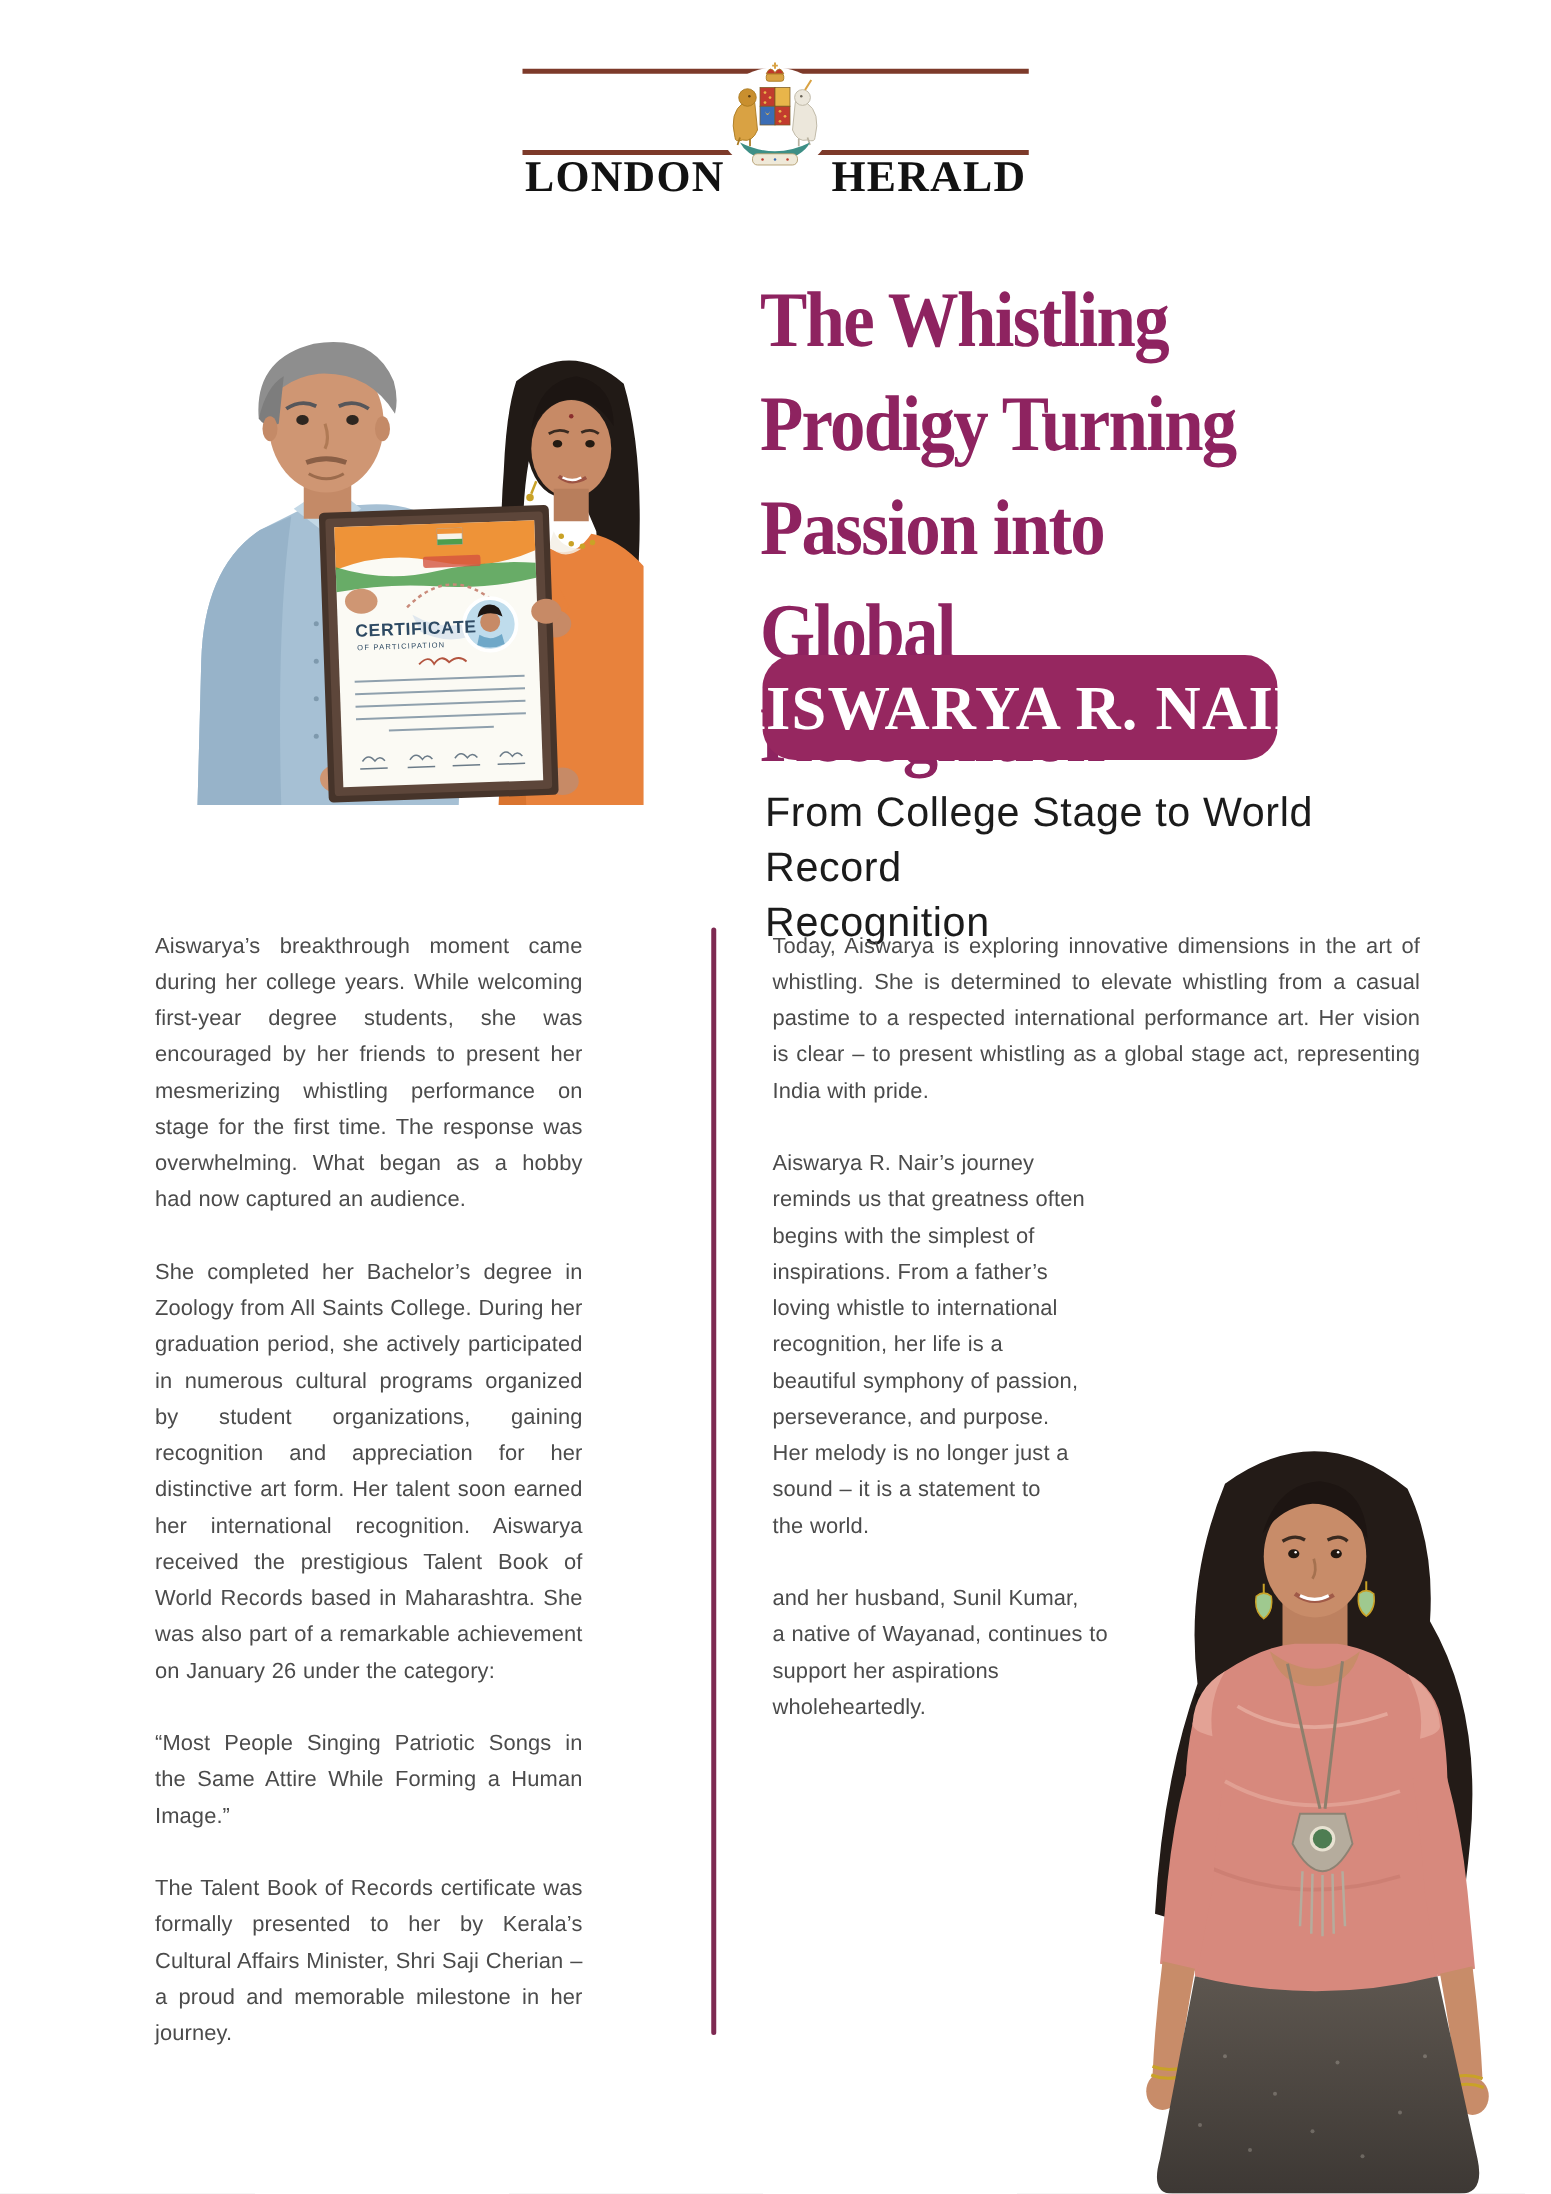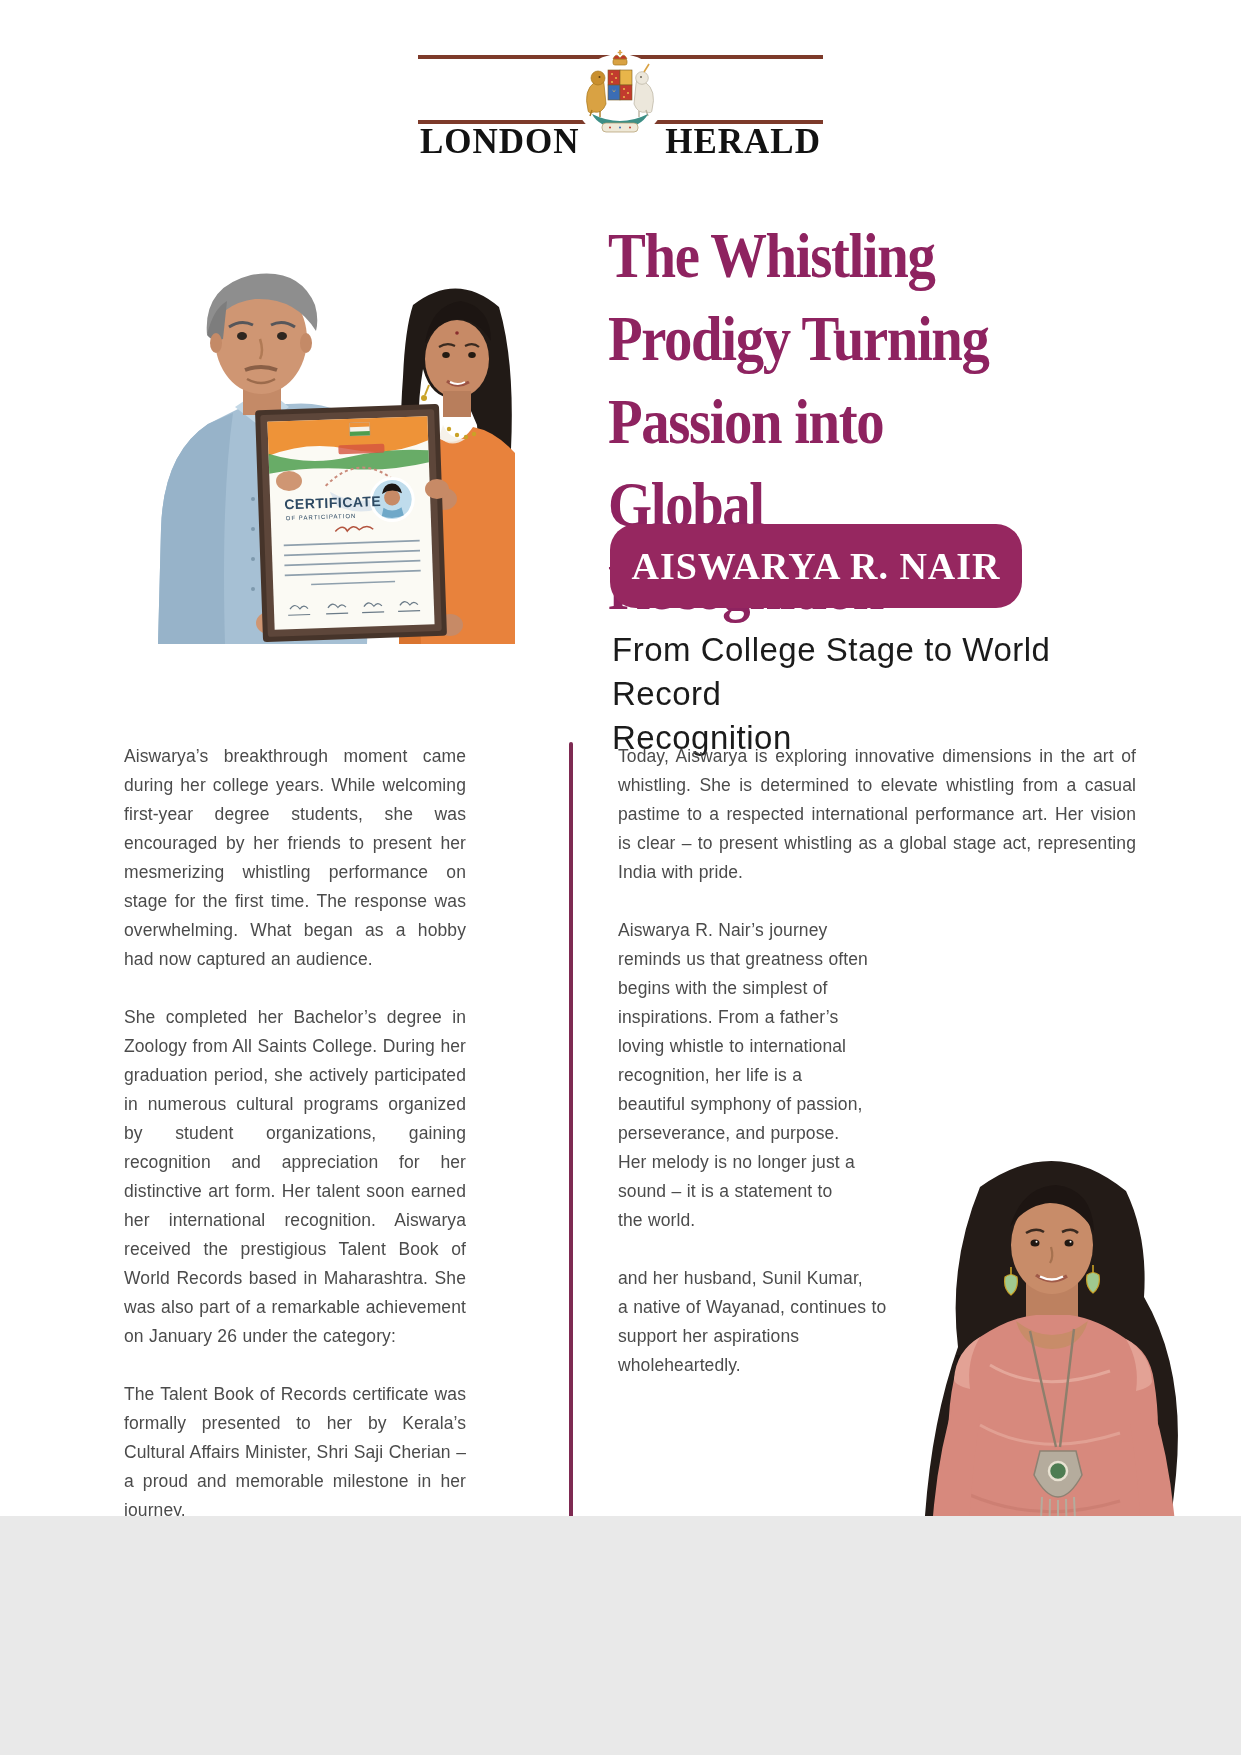--- a/index.html
+++ b/index.html
@@ -1,17 +1,17 @@
 <!DOCTYPE html>
 <html style="--headline: #8e2360; --badge_bg: #962760; --divider: #7e2a52; --masthead_rule: #7d3a2a;"><head>
 <meta charset="utf-8">
 <style>
   html,body{margin:0;padding:0;background:#e9e9e9;}
   #page{
-    position:relative;width:1241px;height:1516px;margin:0 auto;
+    position:relative;width:1241px;height:1755px;margin:0 auto;
     background:#ffffff;overflow:hidden;
     font-family:"Liberation Sans",sans-serif;
   }
   
   .masthead{position:absolute;left:418px;top:55px;width:405px;height:70px;}
   .rule{position:absolute;left:0;width:405px;height:4px;background:var(--masthead_rule,#7d3a2a);}
   .rule.top{top:0;}
   .rule.bottom{top:65px;}
   .mast-title{
     position:absolute;top:69px;font-family:"Liberation Serif",serif;
@@ -27,21 +27,21 @@
     font-size:63px;line-height:83px;letter-spacing:-1.5px;
     color:var(--headline,#8e2360);white-space:pre-line;
     transform:scaleX(.9);transform-origin:left top;
   }
   .name-badge{
     position:absolute;left:610px;top:524px;width:412px;height:84px;
     background:var(--badge_bg,#962760);border-radius:26px;
     display:flex;align-items:center;justify-content:center;
   }
   .name-badge span{
-    font-family:"Liberation Serif",serif;font-weight:bold;font-size:38px;
+    font-family:"Liberation Serif",serif;font-weight:bold;font-size:50px;
     color:#ffffff;letter-spacing:1px;white-space:nowrap;
   }
   .subtitle{
     position:absolute;left:612px;top:628px;width:440px;
     font-size:33px;line-height:44px;letter-spacing:.5px;color:#1b1b1b;
     white-space:pre-line;
   }
   
   .photo-cert{position:absolute;left:103px;top:238px;width:412px;height:407px;}
   .photo-portrait{position:absolute;left:830px;top:1145px;width:411px;height:610px;}
@@ -227,20 +227,21 @@
     </g>
     <ellipse cx="186" cy="242" rx="13" ry="10" fill="#cf9673"></ellipse>
     <ellipse cx="334" cy="250" rx="12" ry="10" fill="#c78a66"></ellipse>
   </svg>
 
   <div class="divider"></div>
 
   <section class="col left">
     <p>Aiswarya’s breakthrough moment came during her college years. While welcoming first-year degree students, she was encouraged by her friends to present her mesmerizing whistling performance on stage for the first time. The response was overwhelming. What began as a hobby had now captured an audience.</p>
     <p>She completed her Bachelor’s degree in Zoology from All Saints College. During her graduation period, she actively participated in numerous cultural programs organized by student organizations, gaining recognition and appreciation for her distinctive art form. Her talent soon earned her international recognition. Aiswarya received the prestigious Talent Book of World Records based in Maharashtra. She was also part of a remarkable achievement on January 26 under the category:</p>
+    <p>“Most People Singing Patriotic Songs in the Same Attire While Forming a Human Image.”</p>
     <p>The Talent Book of Records certificate was formally presented to her by Kerala’s Cultural Affairs Minister, Shri Saji Cherian – a proud and memorable milestone in her journey.</p>
   </section>
 
   <section class="col right">
     <p>Today, Aiswarya is exploring innovative dimensions in the art of whistling. She is determined to elevate whistling from a casual pastime to a respected international performance art. Her vision is clear – to present whistling as a global stage act, representing India with pride.</p>
     <p class="narrow">Aiswarya R. Nair’s journey
 reminds us that greatness often
 begins with the simplest of
 inspirations. From a father’s
 loving whistle to international

